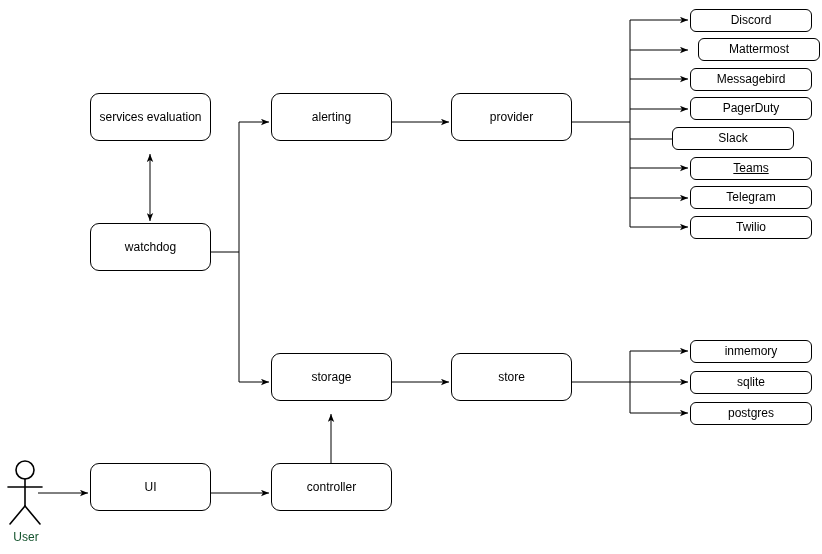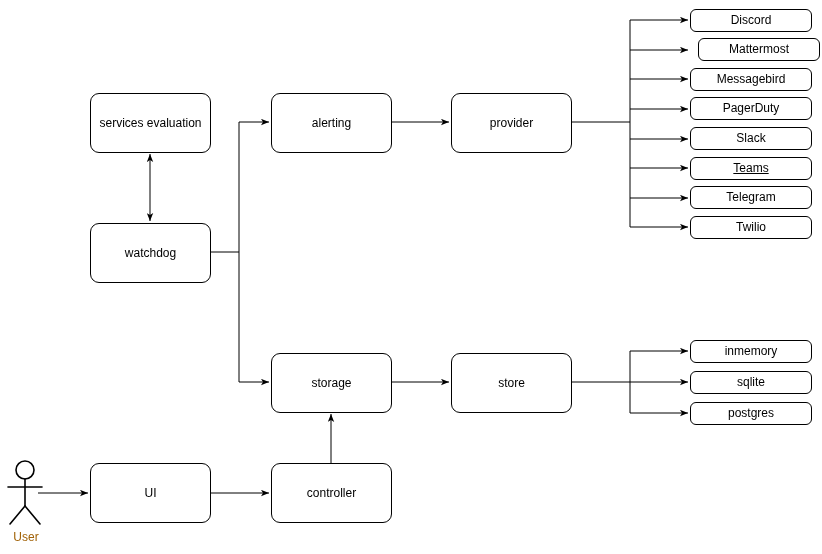--- a/index.html
+++ b/index.html
@@ -35,33 +35,33 @@
     justify-content: center;
     color: #000000;
     font-family: "Liberation Sans", sans-serif;
     font-size: 12px;
     line-height: 1.2;
     text-align: center;
     white-space: nowrap;
   }
   .node.big {
     width: 121px;
-    height: 60px;
+    height: 48px;
   }
   .node.leaf {
     width: 122px;
     height: 23px;
     border-radius: 6px;
     font-size: 12px;
   }
   .actor-label {
     position: absolute;
     font-family: "Liberation Sans", sans-serif;
     font-size: 12px;
-    color: #a16207;
+    color: #14532d;
     text-align: center;
     white-space: nowrap;
   }
   .edge-line {
     stroke: #000000;
     stroke-width: 1;
     fill: none;
   }
   .actor-stroke {
     stroke: #000000;
@@ -168,21 +168,21 @@
   </div>
   <div class="node leaf" style="left:698px; top:38px;">
     <span>Mattermost</span>
   </div>
   <div class="node leaf" style="left:690px; top:68px;">
     <span>Messagebird</span>
   </div>
   <div class="node leaf" style="left:690px; top:97px;">
     <span>PagerDuty</span>
   </div>
-  <div class="node leaf" style="left:690px; top:127px;">
+  <div class="node leaf" style="left:672px; top:127px;">
     <span>Slack</span>
   </div>
   <div class="node leaf" style="left:690px; top:157px;text-decoration:underline;">
     <span>Teams</span>
   </div>
   <div class="node leaf" style="left:690px; top:186px;">
     <span>Telegram</span>
   </div>
   <div class="node leaf" style="left:690px; top:216px;">
     <span>Twilio</span>

